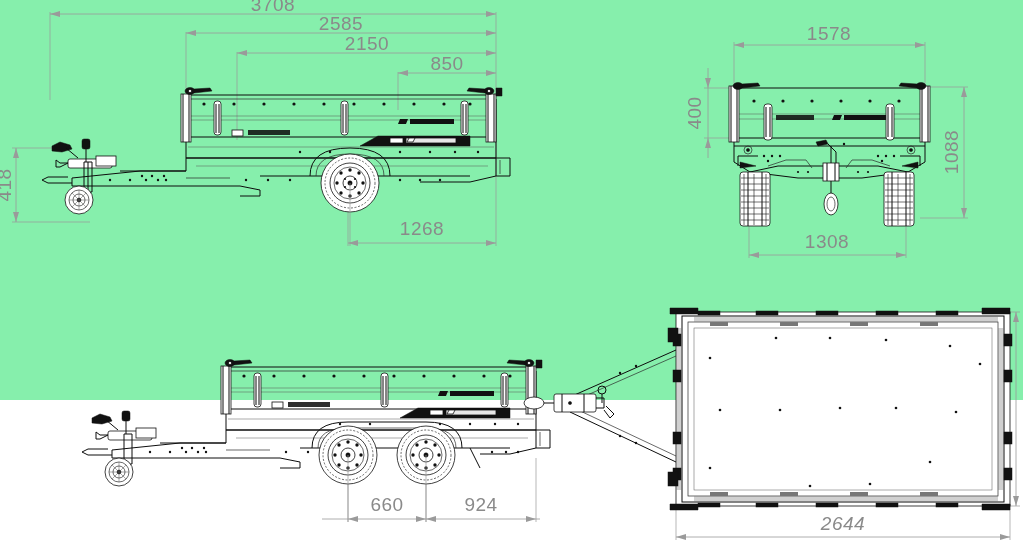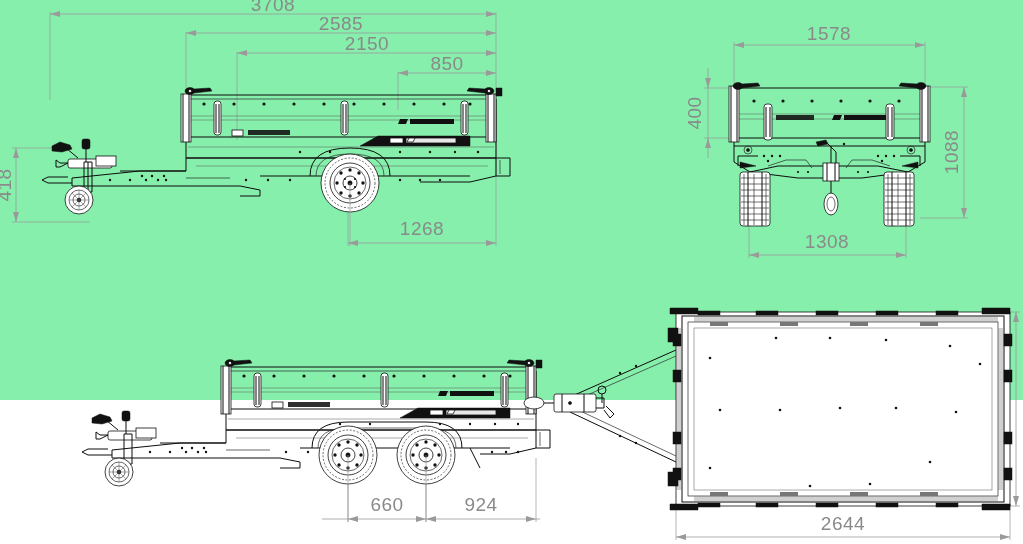--- a/index.html
+++ b/index.html
@@ -594,21 +594,21 @@
         <path class="extline" d="M386,183 L386,250"></path>
       </g>
 
       <g>
         <path class="ln" d="M496,158 L510,158 L510,176 L496,176"></path>
         <path class="ln-thin" d="M500,160 L500,174"></path>
       </g>
     </svg>
   </div>
 
-  <div class="view" style="left:510px;top:272px;width:513px;height:272px;">
+  <div class="view" style="left:510px;top:272px;width:513px;height:272px;font-style:italic;">
     <svg width="513" height="272" viewBox="0 0 513 272">
 
       <g>
         <path class="extline" d="M166,236 L166,268"></path>
         <path class="extline" d="M500,232 L500,268"></path>
         <path class="dimline" d="M166,265 L500,265"></path>
         <polygon class="arr" points="166,265 176,262 176,268"></polygon>
         <polygon class="arr" points="500,265 490,262 490,268"></polygon>
         <text class="dimtxt" x="333" y="258" text-anchor="middle">2644</text>
       </g>

